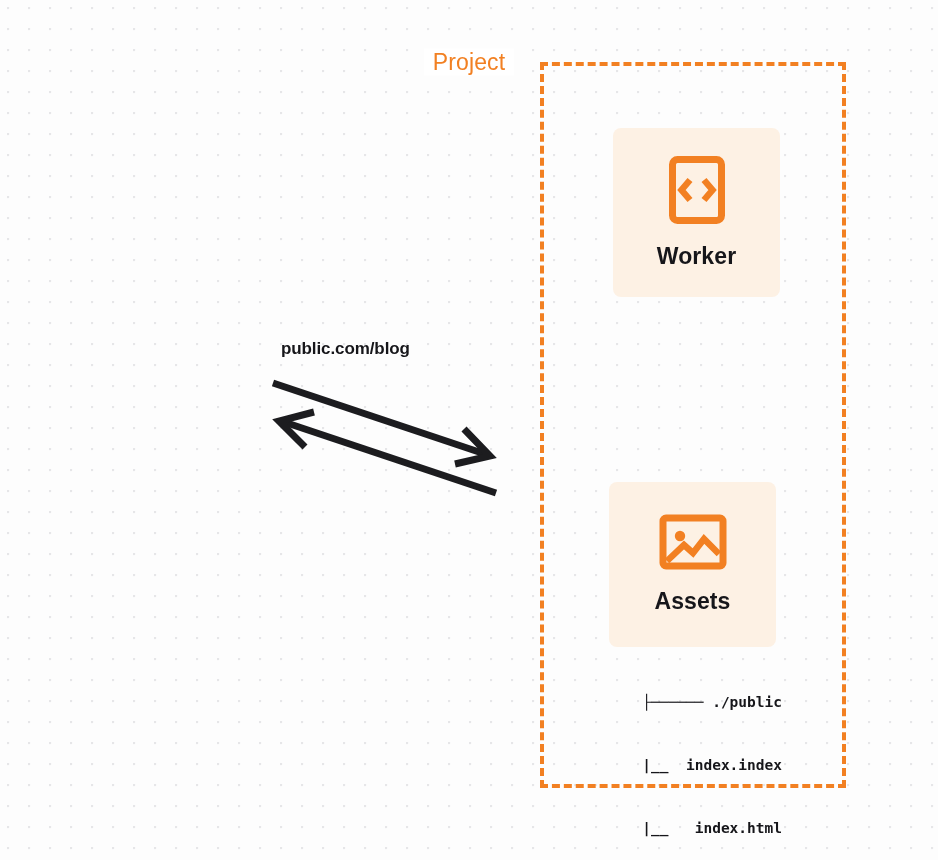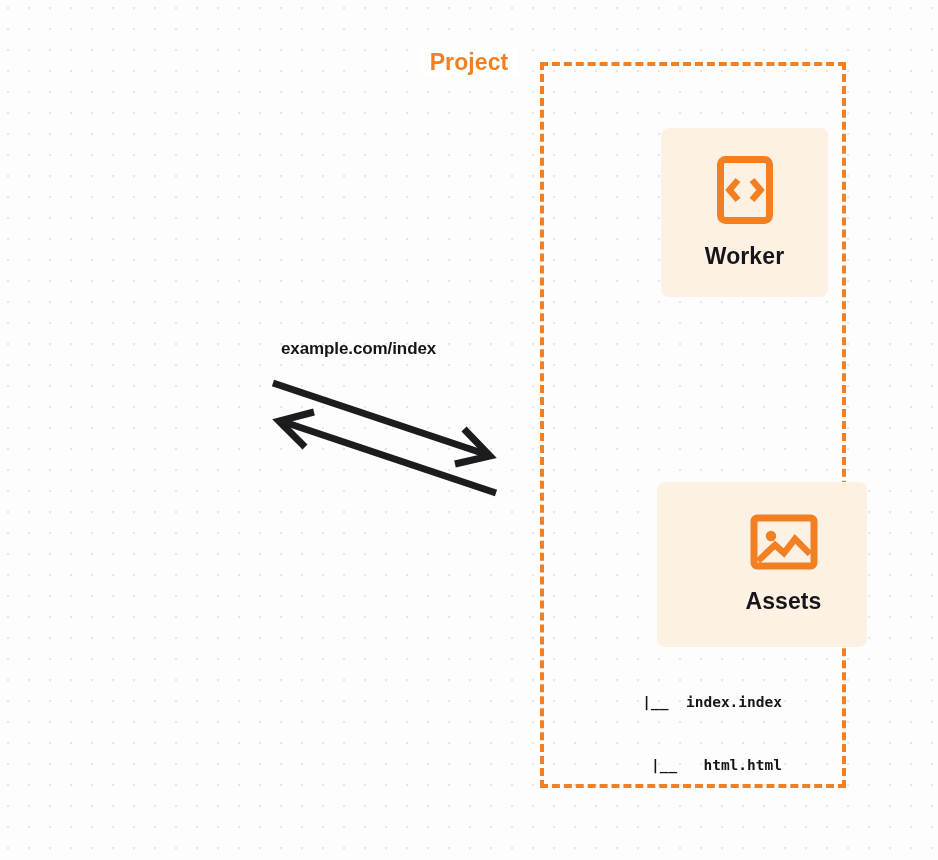--- a/index.html
+++ b/index.html
@@ -79,48 +79,46 @@
     background: transparent;
   }
   #project-title {
     position: absolute;
     left: 50%;
     top: 62px;
     transform: translate(-50%, -50%);
     background: #ffffff;
     padding: 0 9px;
     font-size: 23px;
-    font-weight: bold;
+    font-weight: normal;
     color: #f28022;
     white-space: nowrap;
     letter-spacing: .1px;
   }
 
   
   .service-card {
     position: absolute;
     width: 167px;
     background: #fdf1e4;
     border-radius: 8px;
     display: flex;
     flex-direction: column;
     align-items: center;
     justify-content: center;
-    margin-left: 48px;
   }
   #worker-card {
     left: 613px;
     top: 128px;
     height: 169px;
   }
   #assets-card {
     left: 609px;
     top: 482px;
     height: 165px;
-    padding-left: 43px;
   }
   .service-card .card-icon {
     display: block;
     margin-bottom: 14px;
   }
   .service-card .card-label {
     font-size: 23px;
     font-weight: bold;
     color: #16161a;
     letter-spacing: .1px;
@@ -141,21 +139,21 @@
     white-space: pre;
   }
   #file-tree .tree-line { display: block; }
 </style>
 </head>
 <body>
 
 <div id="canvas">
 
 
-  <div id="request-label">example.com/index</div>
+  <div id="request-label">public.com/blog</div>
 
   <div id="connector">
     <svg width="270" height="200" viewBox="0 0 270 200" xmlns="http://www.w3.org/2000/svg">
       <g stroke="#1c1c1f" stroke-width="7" fill="none" stroke-linecap="butt" stroke-linejoin="miter">
 
         <line x1="23" y1="58" x2="238" y2="130"></line>
         <polyline points="214,104 240,131 205,139"></polyline>
 
         <line x1="246" y1="168" x2="31" y2="96"></line>
         <polyline points="55,122 29,96 64,87"></polyline>
@@ -182,18 +180,19 @@
       <svg width="68" height="56" viewBox="0 0 68 56" xmlns="http://www.w3.org/2000/svg">
         <rect x="4" y="4" width="60" height="48" rx="3" ry="3" fill="none" stroke="#f28022" stroke-width="7"></rect>
         <circle cx="21" cy="22" r="5.2" fill="#f28022"></circle>
         <polyline points="8,47 25,31 34,39 45,25 60,40" fill="none" stroke="#f28022" stroke-width="6.5" stroke-linecap="butt" stroke-linejoin="miter"></polyline>
       </svg>
     </span>
     <span class="card-label">Assets</span>
   </div>
 
   <div id="file-tree">
+    <span class="tree-line">├────── ./public</span>
     <span class="tree-line">      |__  index.index</span>
-    <span class="tree-line">      |__   html.html</span>
+    <span class="tree-line">      |__   index.html</span>
     
   </div>
 
 </div>
 
 </body></html>

